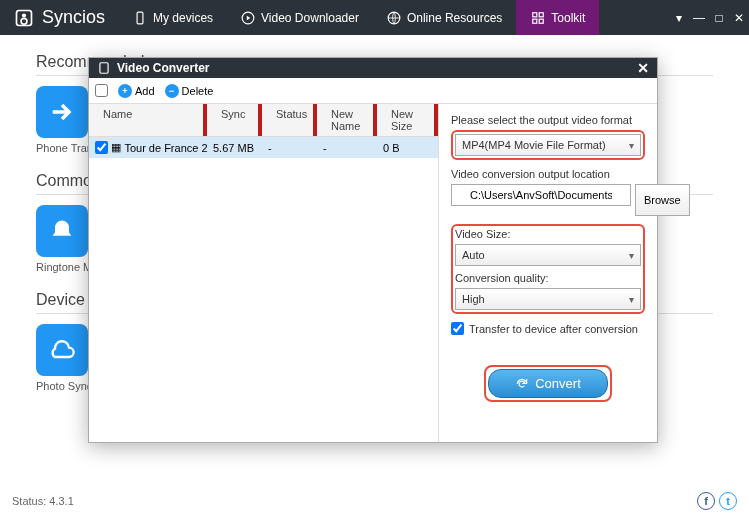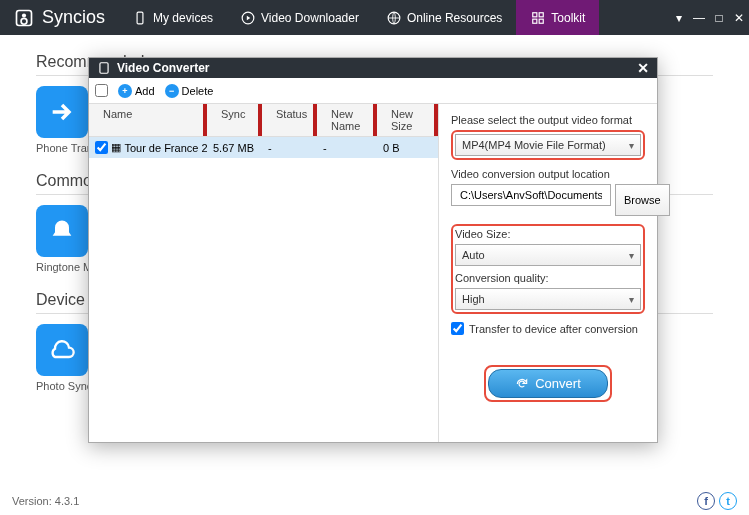--- a/index.html
+++ b/index.html
@@ -48,21 +48,21 @@
 .trow { display: flex; background: #d6e9f8; align-items: center; }
 .trow div { padding: 4px 6px; white-space: nowrap; overflow: hidden; }
 
 
 .optpane { width: 218px; padding: 10px 12px; font-size: 11px; color: #333; }
 .optpane .lbl { margin-bottom: 4px; }
 .hl { border: 2px solid #e74c3c; border-radius: 6px; padding: 2px; margin-bottom: 8px; }
 .sel { width: 100%; height: 22px; border: 1px solid #aaa; background: linear-gradient(#fff,#eee); display: flex; align-items: center; padding: 0 6px; font-size: 11px; position: relative; cursor: pointer; }
 .sel::after { content:"▾"; position: absolute; right: 6px; color: #666; font-size: 10px; }
 .row { display: flex; gap: 4px; margin-bottom: 8px; }
-.txtin { flex: 1; height: 22px; border: 1px solid #aaa; padding: 0 8px; font-size: 11px; }
+.txtin { flex: 1; height: 22px; border: 1px solid #aaa; padding: 0 18px; font-size: 11px; }
 .btn { height: 32px; padding: 0 8px; border: 1px solid #aaa; background: linear-gradient(#fff,#eee); font-size: 11px; cursor: pointer; }
 .chk { display: flex; align-items: center; gap: 5px; margin-top: 8px; }
 .convert-wrap { text-align: center; margin-top: 30px; }
 .convert-hl { display: inline-block; border: 2px solid #e74c3c; border-radius: 8px; padding: 2px; }
 .convert-btn { display: flex; align-items: center; gap: 6px; padding: 6px 26px; background: linear-gradient(#5ab7f0,#2a8dd4); border: 1px solid #1f6fa8; border-radius: 13px; color: #fff; font-size: 13px; cursor: pointer; }
 .convert-btn svg { width: 14px; height: 14px; fill: #fff; }
 
 .circle-ic { width: 14px; height: 14px; border-radius: 50%; display: inline-flex; align-items: center; justify-content: center; font-size: 9px; color: #fff; font-weight: bold; }
 .blue { background: #2196f3; }
 </style>
@@ -134,21 +134,21 @@
   <div class="section-h">Device Management</div>
   <div class="tile">
     <svg viewBox="0 0 24 24">
         <path d="M6 18h12a4 4 0 000-8 6 6 0 00-12 1 4 4 0 000 7z" fill="none" stroke="#fff" stroke-width="2"></path>
       </svg>
   </div>
   <div class="tile-label">Photo Sync</div>
 </div>
 
 <div class="footer">
-  <span>Version: 4.3.1</span>
+  <span>Status: 4.3.1</span>
   <div class="social">
     <span style="border-color:#3b5998;color:#3b5998">f</span>
     <span>t</span>
   </div>
 </div>
 
 <div class="modal">
   <div class="modal-title">
     <svg width="14" height="14" viewBox="0 0 24 24">
         <rect x="5" y="3" width="14" height="18" rx="2" fill="none" stroke="#fff" stroke-width="2"></rect>

